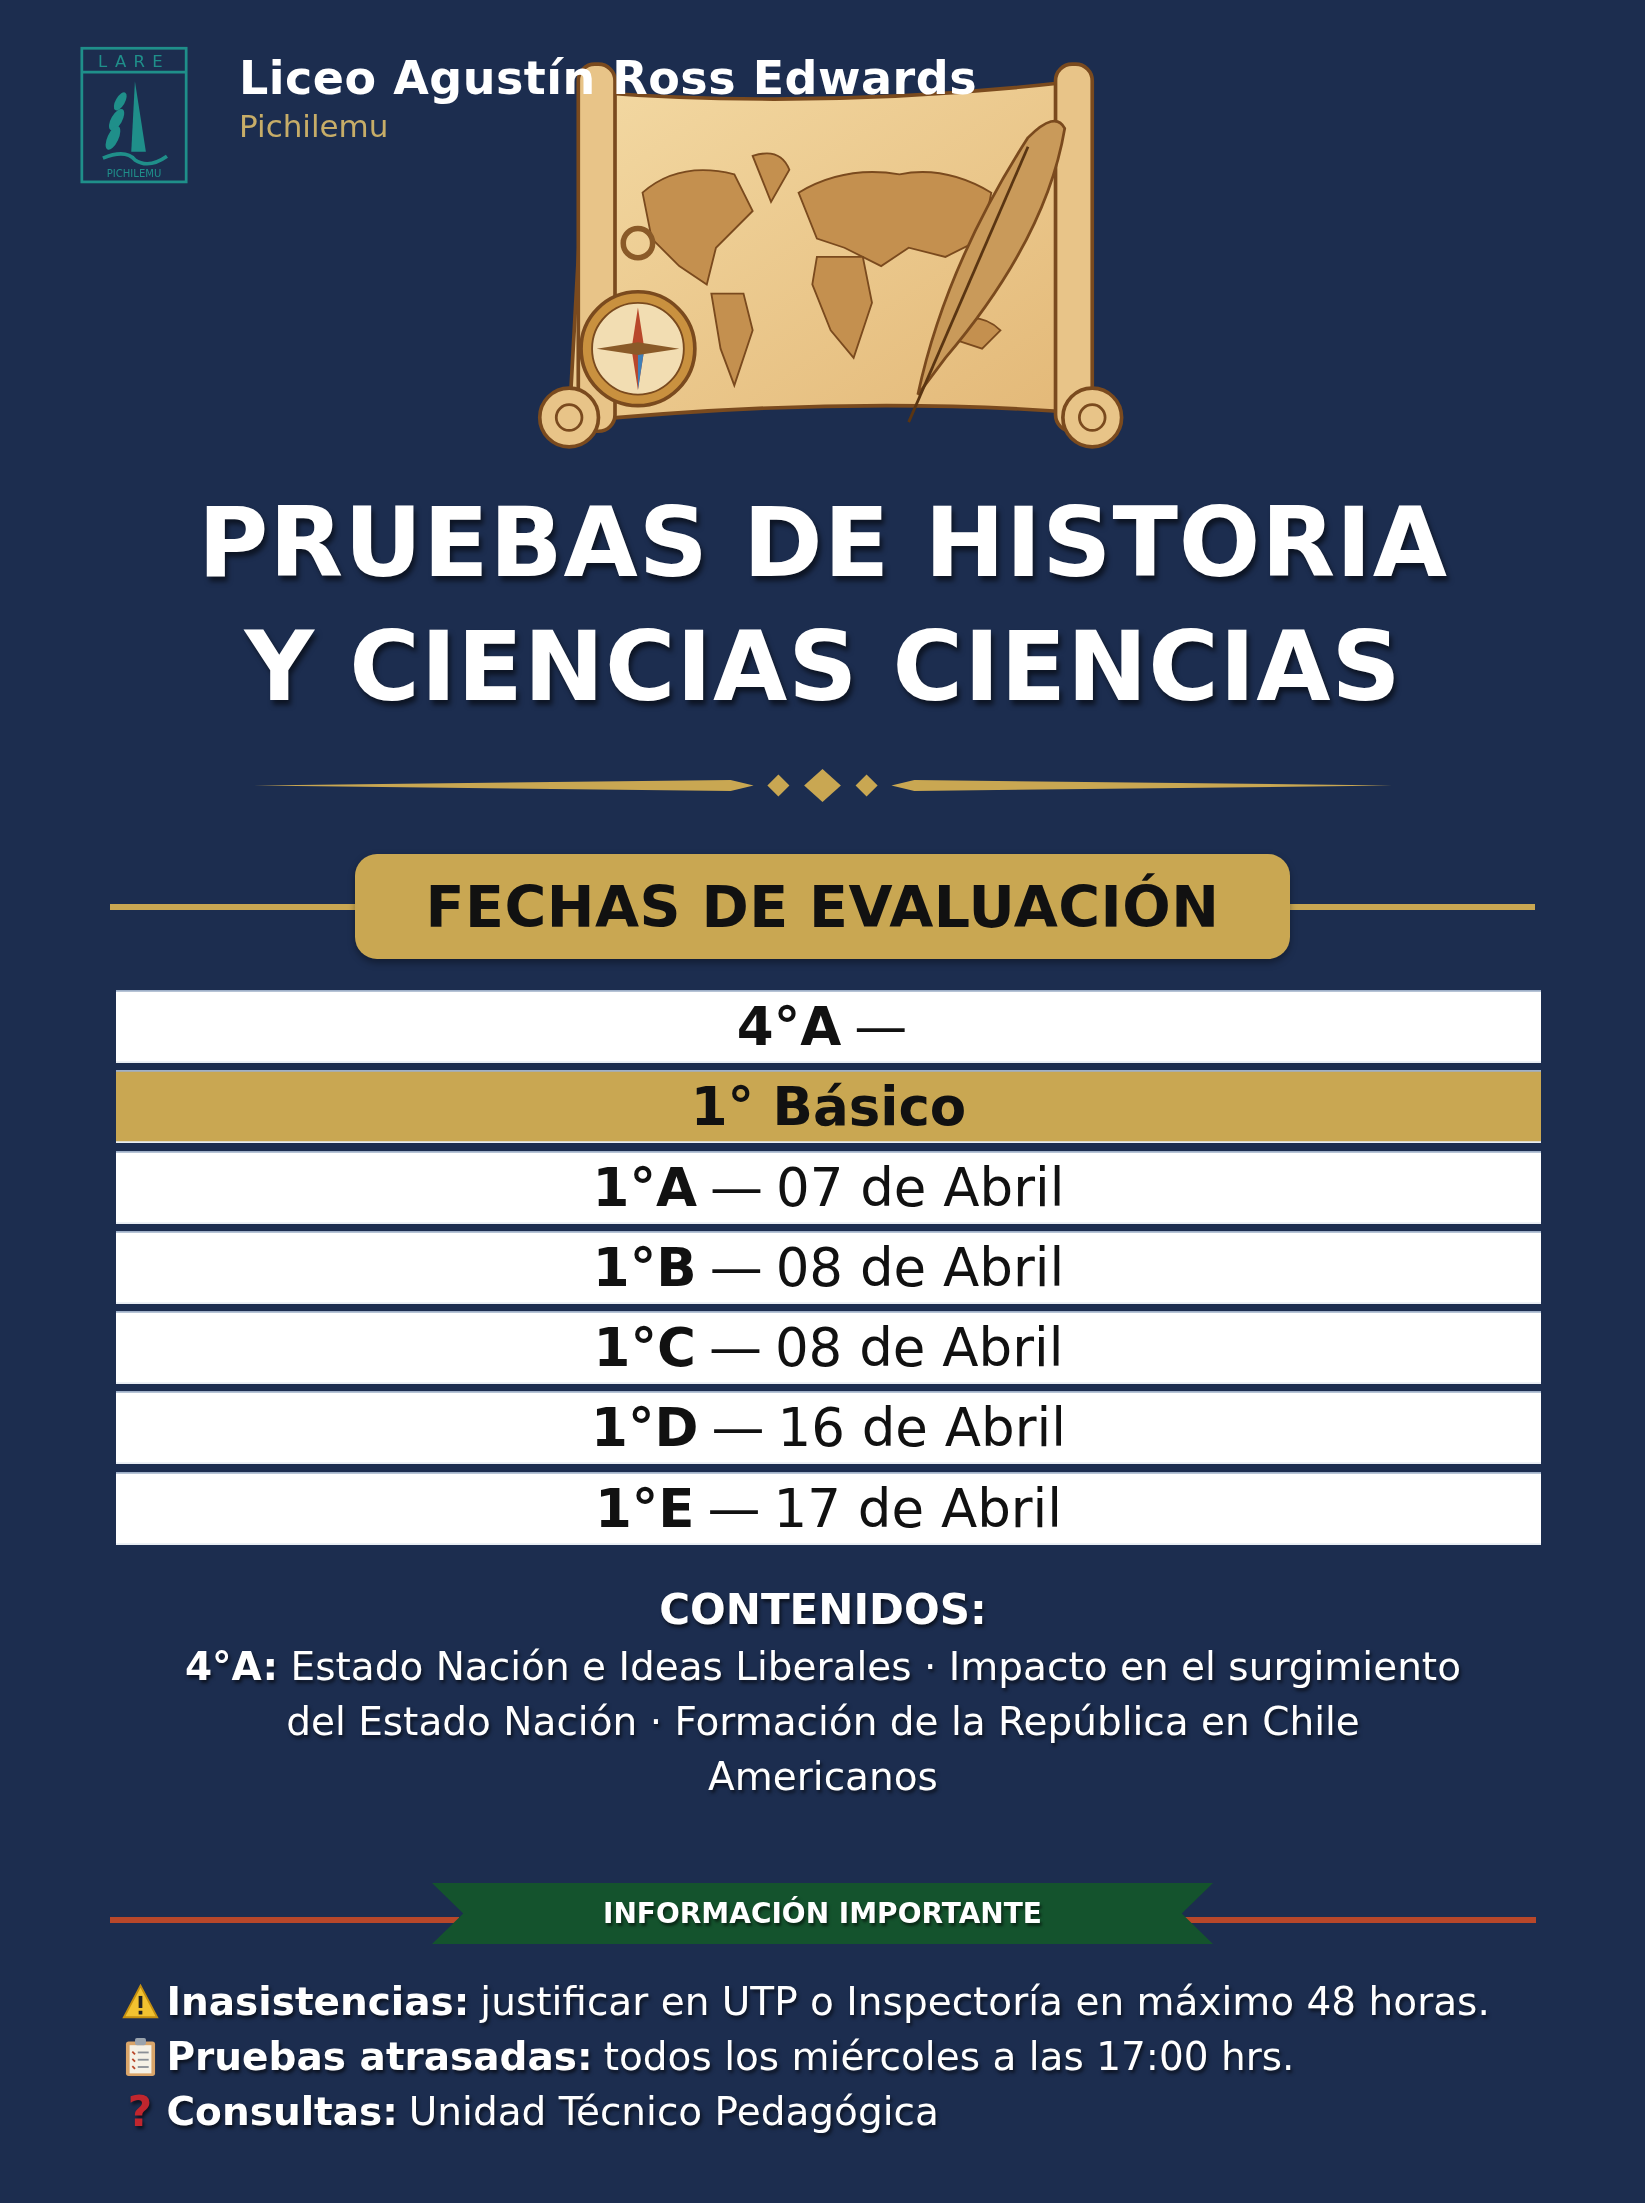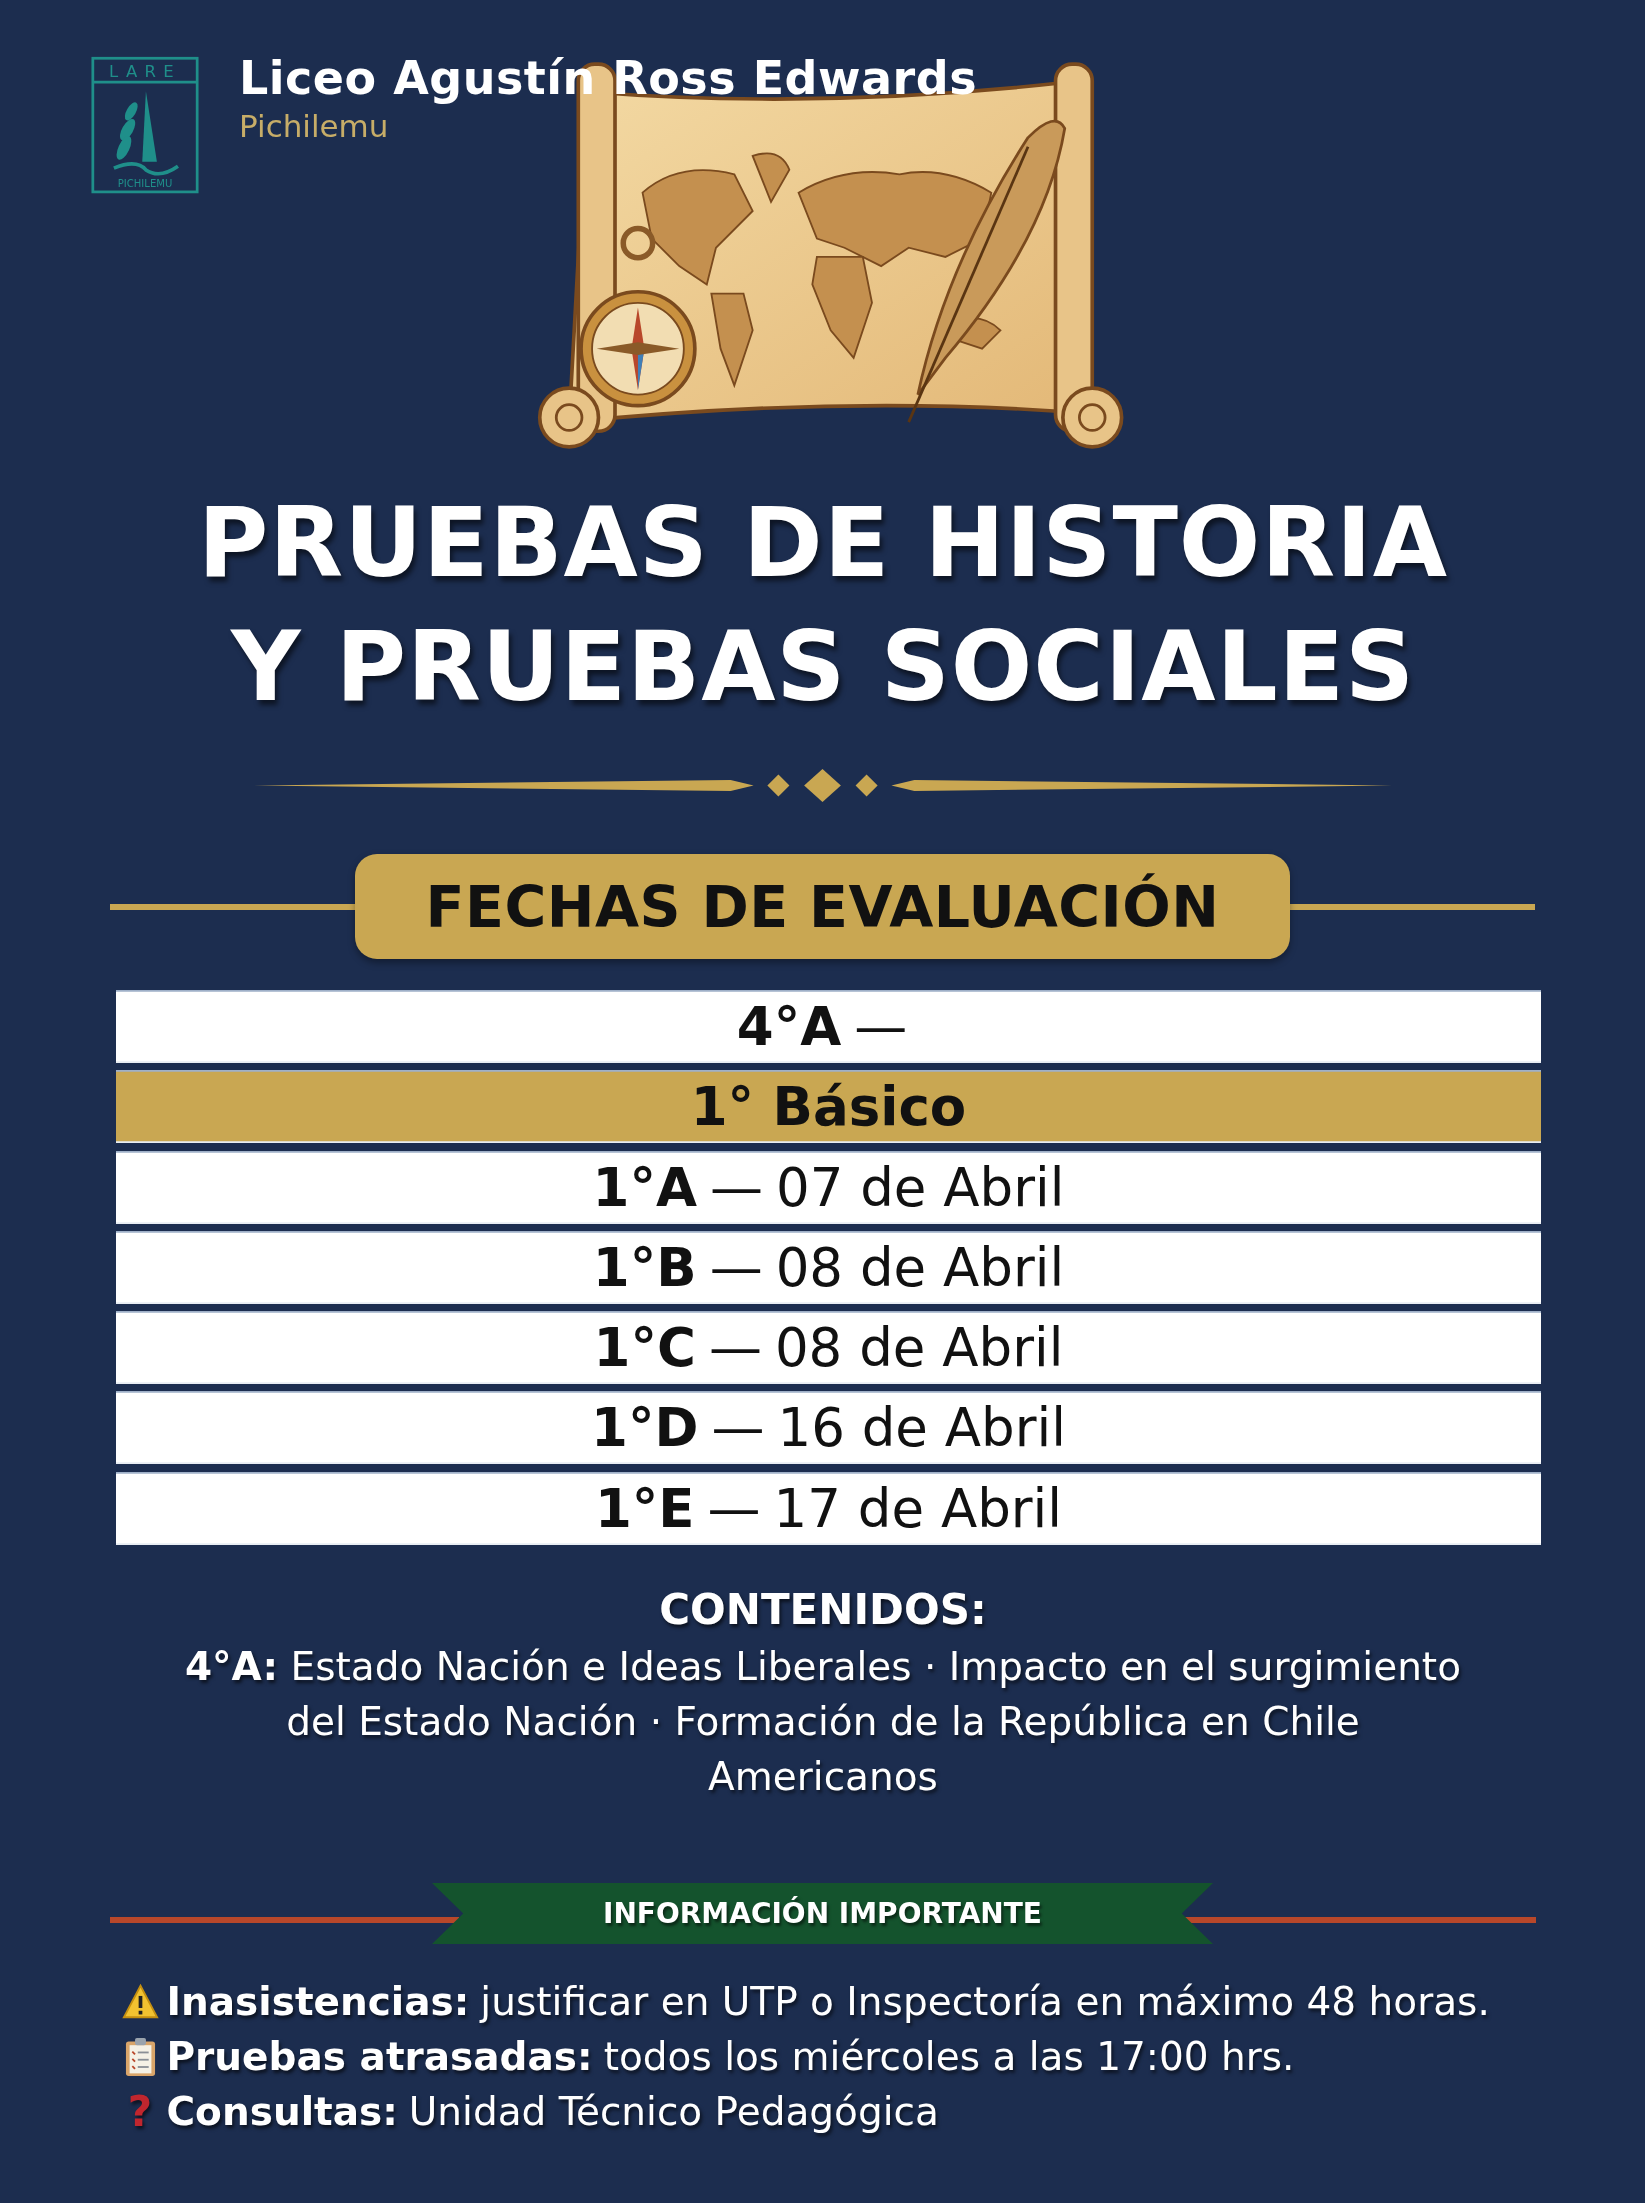--- a/index.html
+++ b/index.html
@@ -5,21 +5,21 @@
   html, body { margin: 0; padding: 0; }
   body {
     width: 1646px; height: 2204px; overflow: hidden;
     background: #1c2d4f;
     font-family: "DejaVu Sans", sans-serif;
     position: relative;
     color: #fff;
   }
   .abs { position: absolute; }
   
-  #logo { left: 80px; top: 56px; width: 108px; height: 140px; margin-left: 11px; }
+  #logo { left: 80px; top: 46px; width: 108px; height: 140px; }
   #school-name { left: 239px; top: 51px; font-size: 46px; font-weight: bold; color: #fff; white-space: nowrap; z-index: 3; letter-spacing: 0.5px; }
   #school-city { left: 239px; top: 108px; font-size: 31px; color: #c7ad68; white-space: nowrap; }
   #hero { left: 514px; top: 55px; width: 615px; height: 413px; z-index: 1; }
   
   .title-line {
     left: 0; width: 1646px; text-align: center;
     font-family: "DejaVu Sans", sans-serif; font-weight: bold;
     font-size: 96px; color: #fff; letter-spacing: 0.9px;
     text-shadow: 2.8px 4.6px 5.5px rgba(0,0,0,0.55);
     white-space: nowrap;
@@ -137,21 +137,21 @@
     </g>
 
     <g>
       <path d="M440 370 Q470 230 560 90 Q590 60 600 80 Q580 200 470 330 Z" fill="#c99a5a" stroke="#7a4a1e" stroke-width="3"></path>
       <line x1="560" y1="100" x2="430" y2="400" stroke="#5a3512" stroke-width="3"></line>
     </g>
   </svg>
 </div>
 
 <div class="abs title-line" id="title-1">PRUEBAS DE HISTORIA</div>
-<div class="abs title-line" id="title-2">Y PRUEBAS SOCIALES</div>
+<div class="abs title-line" id="title-2">Y CIENCIAS CIENCIAS</div>
 
 <div class="abs" id="divider">
   <svg width="1139" height="37" viewBox="0 0 1240 40">
     <path d="M0 20 L520 14 L545 20 L520 26 Z" fill="#c9a752"></path>
     <path d="M1240 20 L720 14 L695 20 L720 26 Z" fill="#c9a752"></path>
     <path d="M560 20 L572 8 L584 20 L572 32 Z" fill="#c9a752"></path>
     <path d="M600 20 L620 2 L640 20 L620 38 Z" fill="#c9a752"></path>
     <path d="M656 20 L668 8 L680 20 L668 32 Z" fill="#c9a752"></path>
   </svg>
 </div>

